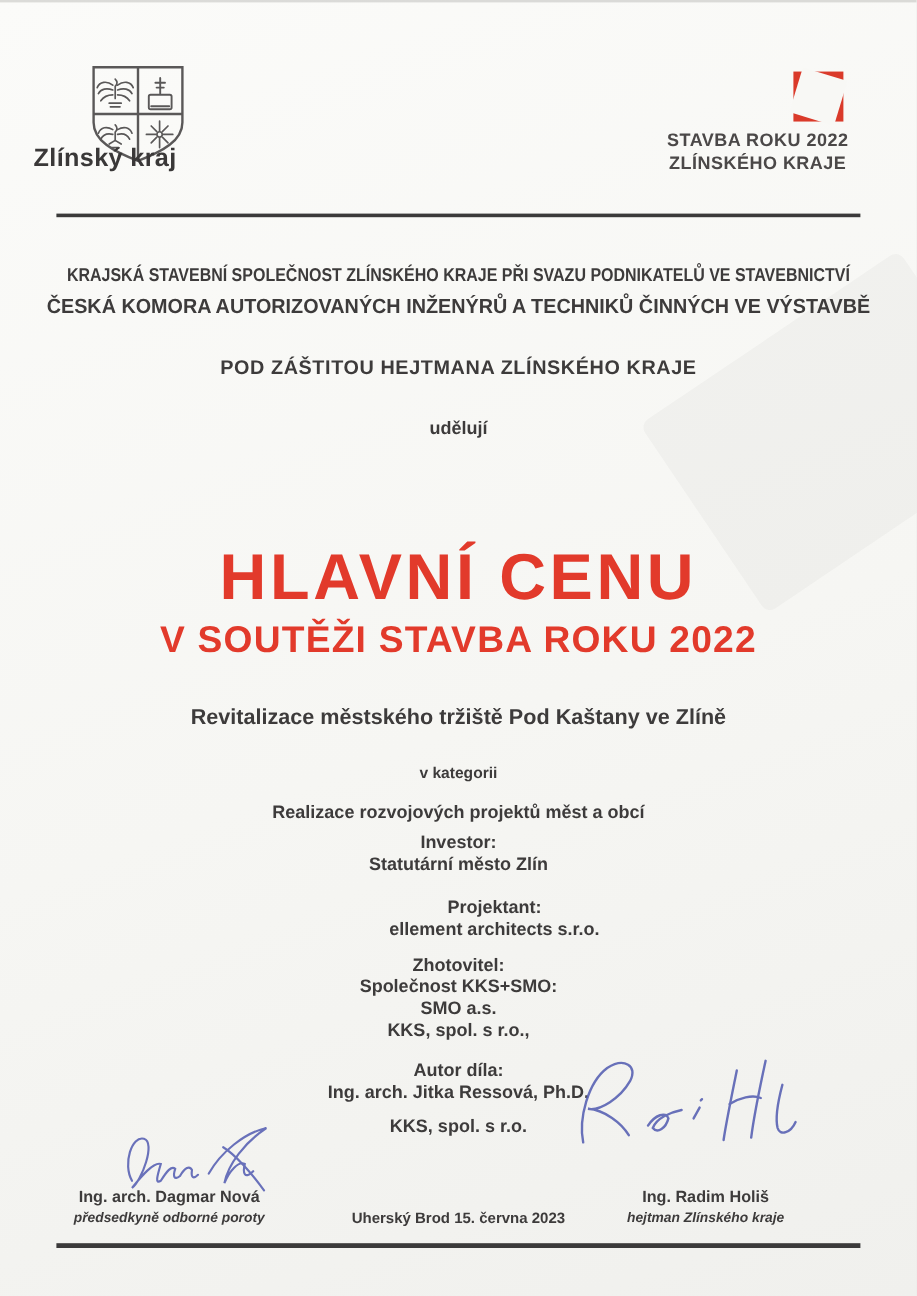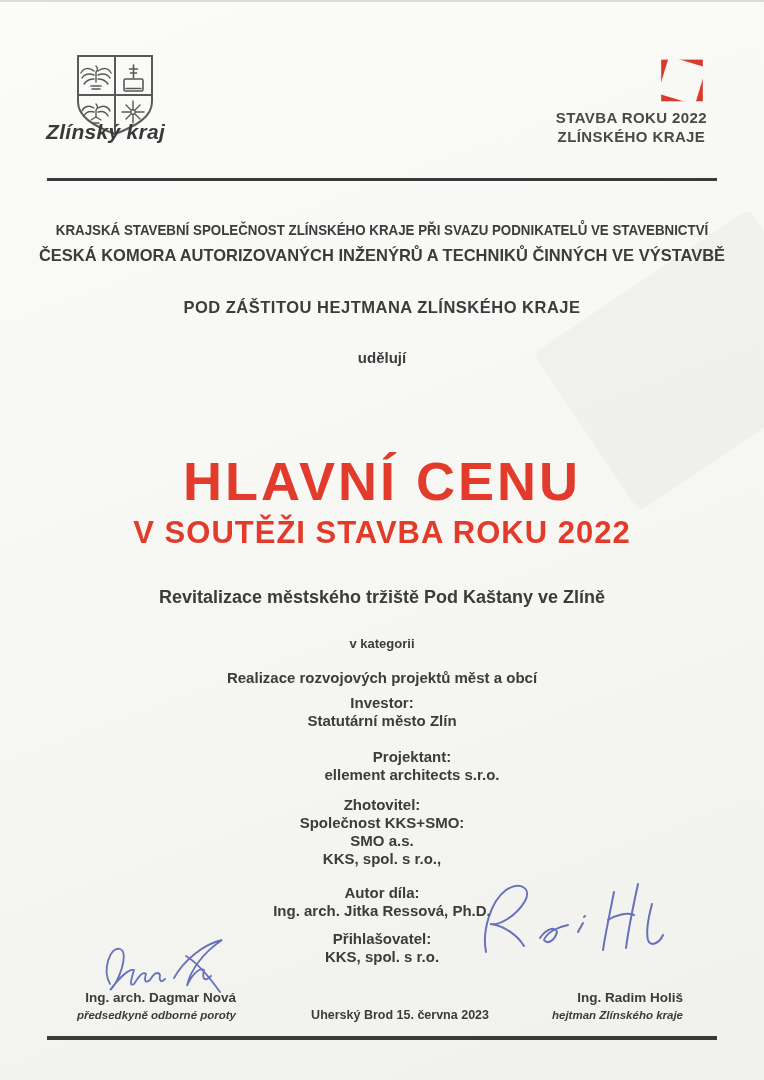--- a/index.html
+++ b/index.html
@@ -21,21 +21,21 @@
     position:absolute;right:-60px;top:265px;width:260px;height:190px;
     background:rgba(60,60,60,.035);transform:rotate(-34deg);
     border-radius:8px;pointer-events:none;
   }
   .abs{position:absolute;}
   .center-line{
     position:absolute;left:50%;transform:translateX(-50%);
     white-space:nowrap;text-align:center;font-weight:bold;
   }
   
-  .region-label{left:46px;top:120px;font-size:21px;font-weight:bold;letter-spacing:.3px;color:#3a3838;font-style:italic;}
+  .region-label{left:28px;top:120px;font-size:21px;font-weight:bold;letter-spacing:.3px;color:#3a3838;}
   .award-logo-text{right:57px;top:108px;text-align:center;font-weight:bold;
     font-size:15px;line-height:19px;letter-spacing:.4px;color:#4b4848;}
   
   .rule{left:47px;width:670px;background:#3b3a3a;}
   .rule-top{top:178px;height:3px;}
   .rule-bottom{top:1036px;height:4px;}
   
   .org1{top:221px;font-size:15.5px;transform:translateX(-50%) scaleX(.86);}
   .org2{top:246px;font-size:17px;transform:translateX(-50%) scaleX(.97);}
   .patronage{top:298px;font-size:16.5px;letter-spacing:.5px;}
@@ -46,21 +46,21 @@
   .project{top:587px;font-size:18px;}
   .cat-label{top:636px;font-size:13px;}
   .category{top:669px;font-size:15px;}
   
   .detail{
     position:absolute;left:0;width:764px;text-align:center;
     font-size:15px;font-weight:bold;line-height:18px;
   }
   .d0{top:694px;} .d1{top:748px;padding-left:30px;} .d2{top:796px;} .d3{top:884px;} .d4{top:930px;}
   
-  .sig-block{position:absolute;text-align:right;font-weight:bold;}
+  .sig-block{position:absolute;text-align:center;font-weight:bold;}
   .sig-left{left:46px;top:990px;width:190px;}
   .sig-center{left:275px;top:1008px;width:214px;}
   .sig-right{left:493px;top:990px;width:190px;}
   .sig-name{font-size:13.5px;line-height:16px;}
   .sig-role{font-size:11.5px;line-height:14px;margin-top:2px;font-style:italic;}
   .sig-date{font-size:12.5px;}
   svg{display:block;}
 </style>
 </head>
 <body>
@@ -147,21 +147,20 @@
     <div>Zhotovitel:</div>
     <div>Společnost KKS+SMO:</div>
     <div>SMO a.s.</div>
     <div>KKS, spol. s r.o.,</div>
   </div>
   <div class="detail d3">
     <div>Autor díla:</div>
     <div>Ing. arch. Jitka Ressová, Ph.D.</div>
   </div>
   <div class="detail d4">
-    <div>Přihlašovatel:</div>
     <div>KKS, spol. s r.o.</div>
   </div>
 
   <svg class="abs" style="left:90px;top:936px;" width="152" height="64" viewBox="0 0 152 64">
     <g stroke="#5a63b4" stroke-width="1.8" fill="none" stroke-linecap="round" opacity=".9">
       <path d="M20 48 C12 34 20 10 30 13 C40 16 28 48 20 54 C28 44 38 32 44 34 C41 44 39 51 44 48 C49 40 53 35 56 38 C54 44 55 48 60 44 C64 37 68 35 70 39 C69 45 71 47 75 43"></path>
       <path d="M84 42 C94 24 114 8 132 4 C114 16 100 34 97 50 C101 40 109 31 114 34 C112 42 114 47 121 40"></path>
       <path d="M96 20 C106 26 120 42 130 56"></path>
     </g>
   </svg>

